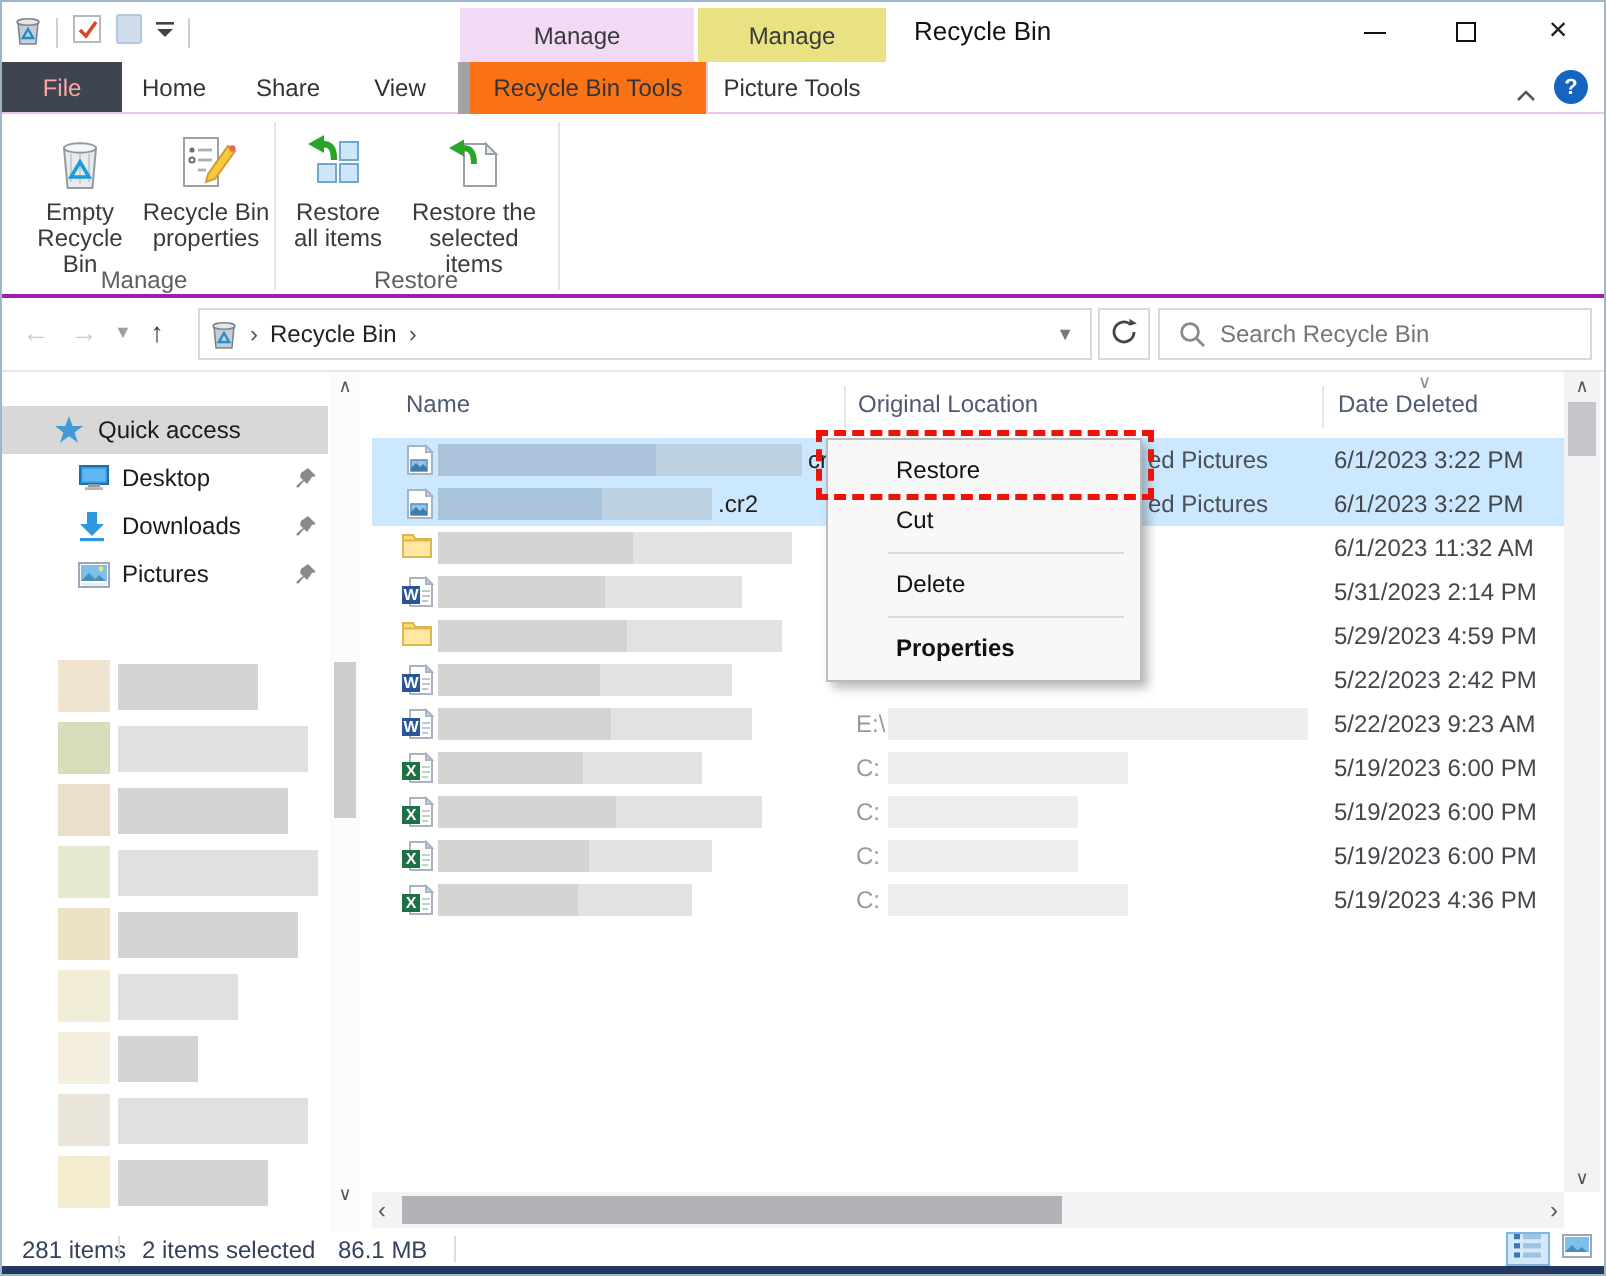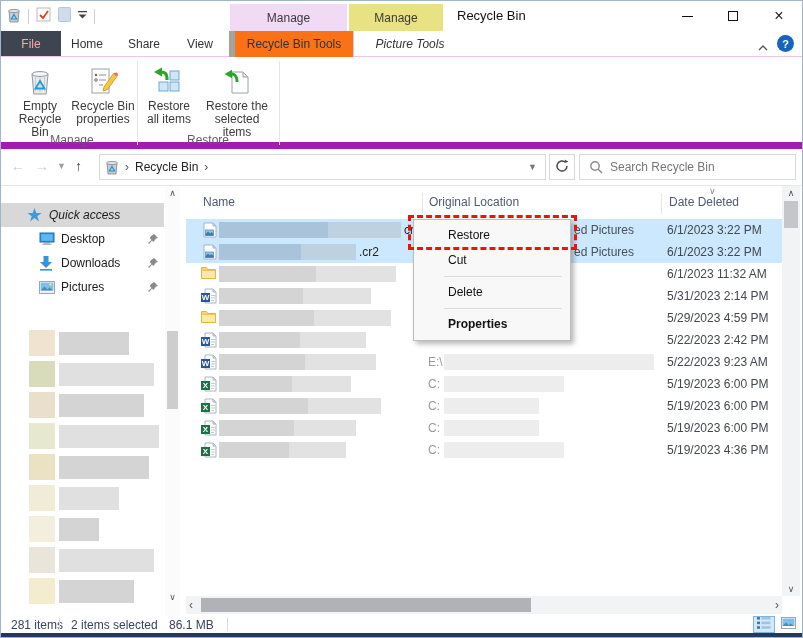--- a/index.html
+++ b/index.html
@@ -19,28 +19,28 @@
   .wc-min { left:664px; } .wc-max { left:710px; } .wc-close { left:756px; font-size:16px; }
   .minbar { width:11px; border-top:1px solid #111; }
   .maxbox { width:10px; height:10px; border:1px solid #111; }
 
   
   .tabrow { position:absolute; left:0; top:30px; right:0; height:26px; background:#fff; border-bottom:1px solid #f0c3ec; }
   .tab { position:absolute; top:0; height:25px; display:flex; align-items:center; justify-content:center; color:#333; }
   .tab-file { left:0; width:60px; height:25px; background:#3e4450; color:#fca5a5; }
   .t-home { left:61px; width:50px; } .t-share { left:117px; width:52px; } .t-view { left:175px; width:48px; }
   .tab-rbt { left:228px; width:125px; height:26px; background:#f97316; border-left:6px solid #a3a3a3; border-right:1px solid #eec4ea; z-index:2; }
-  .tab-pt { left:362px; width:94px;font-style:italic; }
+  .tab-pt { left:348px; width:94px; }
   .ribbon-collapse { position:absolute; right:34px; top:9px; }
   .help-btn { position:absolute; right:8px; top:4px; width:17px; height:17px; border-radius:50%;
               background:#1565c0; color:#fff; font-weight:bold; font-size:11px;
               display:flex; align-items:center; justify-content:center; }
 
   
-  .ribbon { position:absolute; left:0; top:56px; right:0; height:92px; background:#fff; border-bottom:7px solid #a21caf; }
+  .ribbon { position:absolute; left:0; top:56px; right:0; height:92px; background:#fff; border-bottom:2px solid #a21caf; }
   .rbtn { position:absolute; top:5px; text-align:center; color:#3b3b3b; cursor:default; }
   .rbtn .ric { height:36px; display:flex; align-items:flex-end; justify-content:center; }
   .rbtn .rlbl { font-size:12px; line-height:13px; margin-top:2px; }
   .rb1 { left:8px; width:62px; } .rb2 { left:70px; width:64px; }
   .rb3 { left:140px; width:56px; } .rb4 { left:198px; width:76px; }
   .rsep { position:absolute; top:4px; height:84px; width:1px; background:#e3e4e6; }
   .rsep1 { left:136px; } .rsep2 { left:278px; }
   .rgl { position:absolute; top:76px; text-align:center; color:#5f5f5f; }
   .rgl-manage { left:8px; width:126px; } .rgl-restore { left:140px; width:134px; }
 
@@ -59,21 +59,21 @@
   .searchbox { position:absolute; left:578px; top:5px; width:217px; height:26px; border:1px solid #d9d9d9;
                display:flex; align-items:center; background:#fff; }
   .searchbox .ph { color:#767676; margin-left:7px; }
   .searchbox .mag { margin-left:9px; display:flex; }
 
   
   .main { position:absolute; left:0; top:185px; width:801px; height:430px; background:#fff; }
   .sidebar { position:absolute; left:0; top:0; width:183px; height:430px; background:#fff; }
   .side-list { position:absolute; left:0; top:17px; width:163px; }
   .side-item { position:relative; height:24px; display:flex; align-items:center; color:#1a1a1a; }
-  .side-item.selected { background:#d8d8d8;font-style:italic; }
+  .side-item.selected { background:#d8d8d8; }
   .side-item .sicon { position:absolute; display:flex; }
   .side-item .slabel { position:absolute; }
   .side-item.root .sicon { left:26px; } .side-item.root .slabel { left:48px; }
   .side-item.child .sicon { left:38px; } .side-item.child .slabel { left:60px; }
   .side-item .pin { position:absolute; left:146px; top:6px; }
   .sb-redacts { position:absolute; left:0; top:142px; width:163px; }
   .sbr { position:relative; height:31px; }
   .sbr .ib { position:absolute; left:28px; top:2px; width:26px; height:26px; }
   .sbr .tb { position:absolute; left:58px; top:4px; height:23px; }
   .sbscroll { position:absolute; left:164px; top:0; width:15px; height:430px; background:#fbfbfb; }

